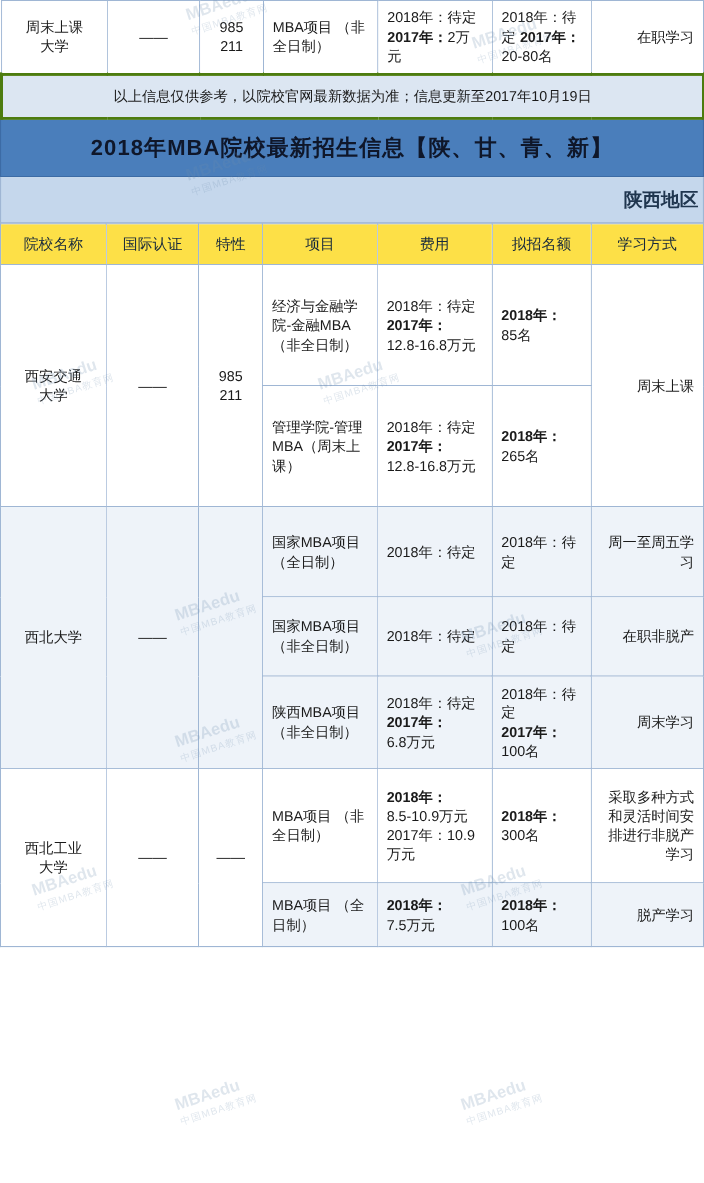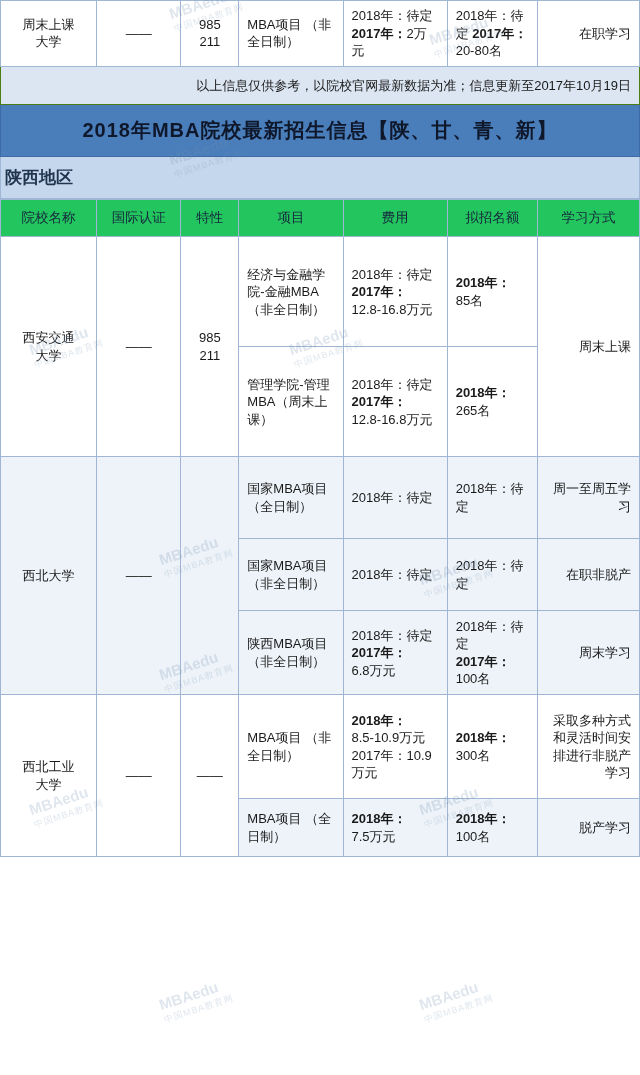--- a/index.html
+++ b/index.html
@@ -44,53 +44,53 @@
   .c-proj   { width: 104px; text-align: left; }
   .c-fee    { width: 104px; text-align: left; }
   .c-quota  { width: 90px;  text-align: left; }
   .c-study  { width: 102px; text-align: right; }
 
   .row-alt td { background: #eef3f9; }
   .row-white td { background: #ffffff; }
 
   .note-row td {
     background: #dce6f2;
-    text-align: right;
+    text-align: center;
     font-size: 13px;
-    padding: 10px 8px;
-    border: 1px solid #4d7c0f;
+    padding: 10px 23px;
+    border: 3px solid #4d7c0f;
   }
 
   .banner {
     background: #4a7ebb;
     color: #0f172a;
     text-align: center;
     font-size: 20px;
     font-weight: bold;
     letter-spacing: 1px;
     padding: 12px 4px;
     border: 1px solid #3c6ba5;
     border-top: none;
     box-sizing: border-box;
     width: 640px;
   }
   .region {
     background: #c5d7ec;
     color: #20364f;
-    text-align: left;
+    text-align: right;
     font-size: 17px;
     font-weight: bold;
     padding: 9px 4px;
     border: 1px solid #9fb6d4;
     border-top: none;
     box-sizing: border-box;
     width: 640px;
   }
   .head-row td {
-    background: #22c55e;
+    background: #fde047;
     text-align: center;
     font-weight: normal;
     font-size: 13.5px;
     color: #16283c;
     padding: 9px 4px;
   }
   b, .b { font-weight: bold; margin-top: 15px; }
 
   .wm {
     position: absolute;

